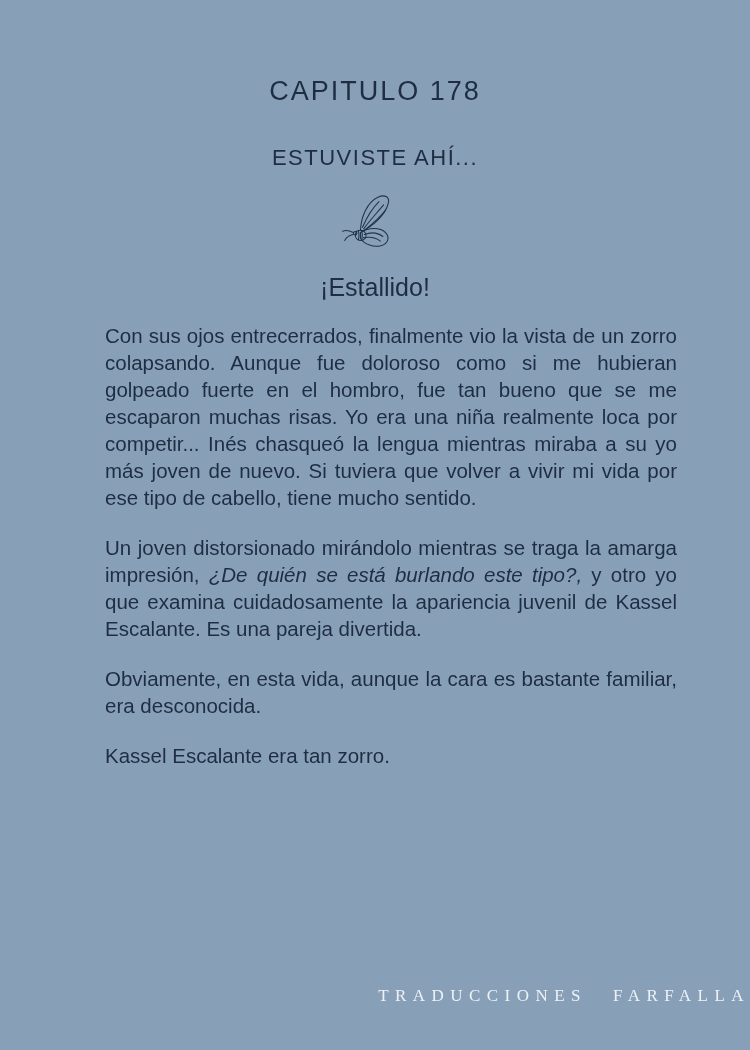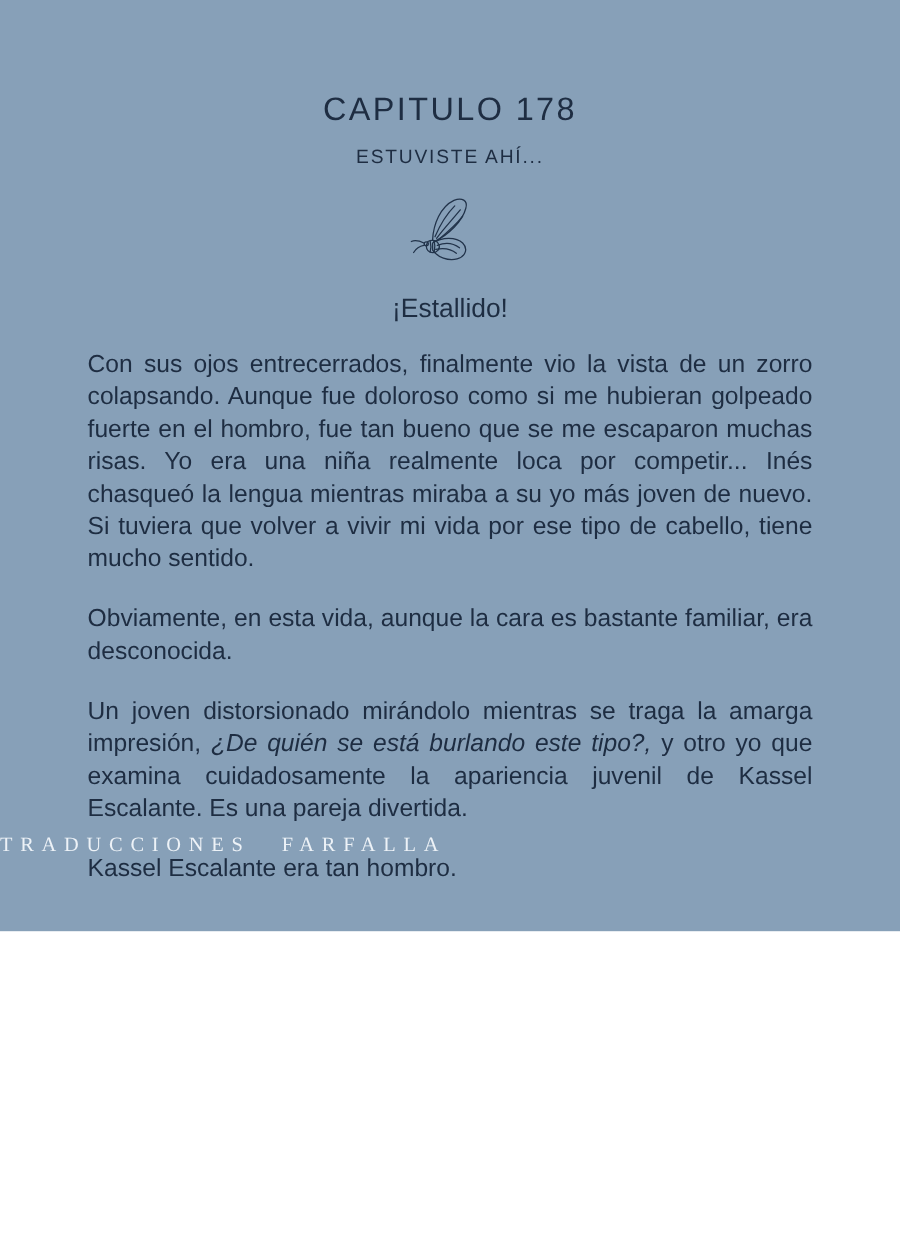--- a/index.html
+++ b/index.html
@@ -1,64 +1,65 @@
 <!DOCTYPE html>
 <html><head>
 <meta charset="utf-8">
 <style>
   * { margin: 0; padding: 0; box-sizing: border-box; }
   html, body { width: 750px; }
   .page {
     position: relative;
     width: 750px;
-    height: 776px;
+    height: 1050px;
     background: var(--bg, #87a0b8);
     color: var(--fg, #1e2d42);
     font-family: "Liberation Sans", sans-serif;
     overflow: hidden;
   }
   .header { text-align: center; padding-top: 76px; }
   .chapter-title {
     font-size: 27px;
     font-weight: 500;
     letter-spacing: 2px;
   }
   .chapter-subtitle {
-    margin-top: 16px;
-    font-size: 16px;
+    margin-top: 38px;
+    font-size: 22px;
     font-weight: 400;
     letter-spacing: 1.5px;
     text-align: center;
   }
   .ornament { margin-top: 22px; text-align: center; }
   .ornament svg { display: inline-block; }
   .exclamation {
     margin-top: 18px;
     text-align: center;
-    font-size: 22px;
+    font-size: 25px;
     font-weight: 400;
   }
   .content {
     margin-top: 20px;
     padding: 0 73px;
+    margin-left: 32px;
   }
   .content p {
     font-size: 20.5px;
     line-height: 27px;
     text-align: justify;
     margin-bottom: 23px;
     font-weight: 400;
   }
   .content p .italic { font-style: italic; }
   .footer {
     position: absolute;
-    bottom: 62px;
+    bottom: 44px;
     left: 0;
     width: 100%;
-    text-align: left;
+    text-align: right;
   }
   .translator-credit {
     font-family: "Liberation Serif", serif;
     font-size: 17px;
     font-weight: 400;
     letter-spacing: 0.38em;
     word-spacing: 0.9em;
     color: var(--footer-fg, #edf2f7);
   }
 </style>
@@ -92,22 +93,22 @@
       <path d="M22,58 C28,55 34,57 36,62 C38,67 34,72 28,72 C23,72 20,68 20,63 Z"></path>
       <path d="M25,58 C26,62 26,67 25,71"></path>
       <path d="M30,57 C31,61 31,66 30,71"></path>
     </svg>
   </div>
 
   <div class="exclamation">¡Estallido!</div>
 
   <div class="content">
     <p>Con sus ojos entrecerrados, finalmente vio la vista de un zorro colapsando. Aunque fue doloroso como si me hubieran golpeado fuerte en el hombro, fue tan bueno que se me escaparon muchas risas. Yo era una niña realmente loca por competir... Inés chasqueó la lengua mientras miraba a su yo más joven de nuevo. Si tuviera que volver a vivir mi vida por ese tipo de cabello, tiene mucho sentido.</p>
+    <p><span>Un joven distorsionado mirándolo mientras se traga la amarga impresión, </span><span class="italic">¿De quién se está burlando este tipo?,</span><span> y otro yo que examina cuidadosamente la apariencia juvenil de Kassel Escalante. Es una pareja divertida.</span></p>
     <p>Obviamente, en esta vida, aunque la cara es bastante familiar, era desconocida.</p>
-    <p><span>Un joven distorsionado mirándolo mientras se traga la amarga impresión, </span><span class="italic">¿De quién se está burlando este tipo?,</span><span> y otro yo que examina cuidadosamente la apariencia juvenil de Kassel Escalante. Es una pareja divertida.</span></p>
-    <p>Kassel Escalante era tan hombro.</p>
+    <p>Kassel Escalante era tan zorro.</p>
   </div>
 
   <div class="footer">
     <span class="translator-credit">TRADUCCIONES FARFALLA</span>
   </div>
 
 </div>
 
 </body></html>

